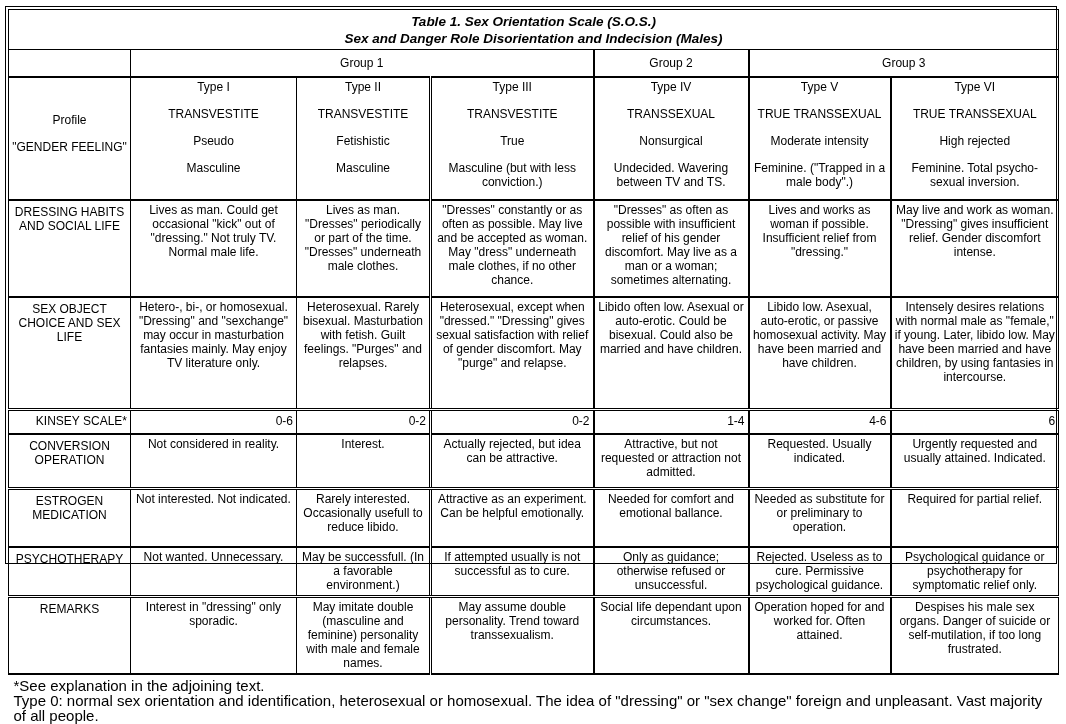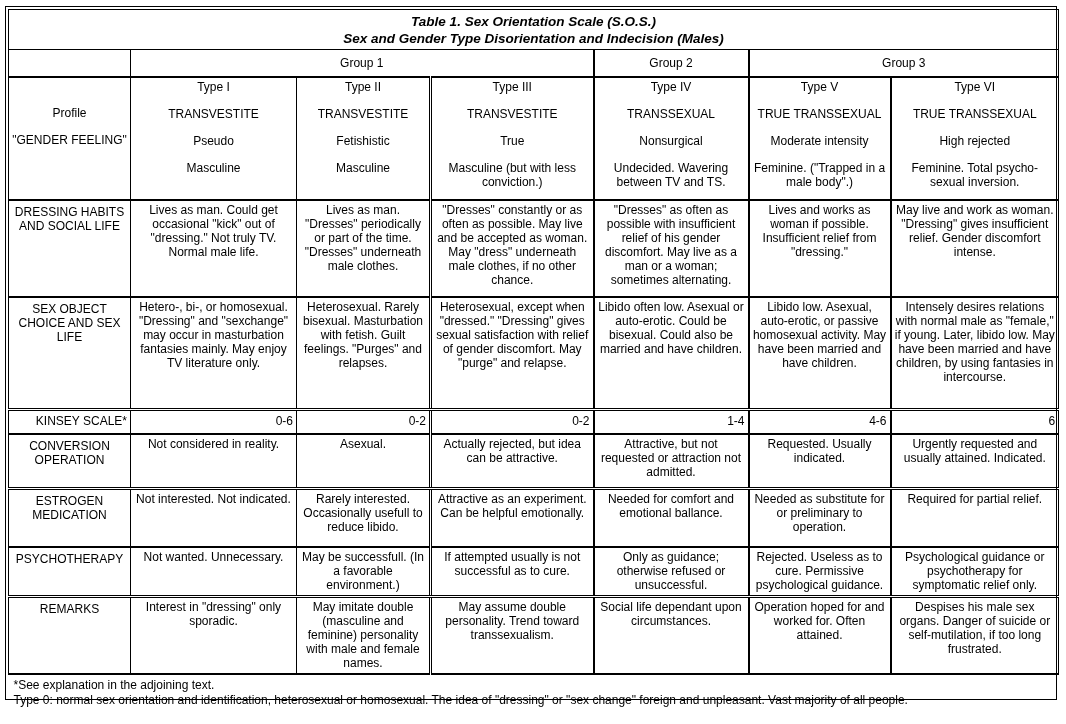--- a/index.html
+++ b/index.html
@@ -1,17 +1,17 @@
 <!DOCTYPE html>
 <html><head>
 <meta charset="utf-8">
 <style>
   html,body{margin:0;padding:0;background:#fff;}
   body{width:1066px;height:724px;font-family:"Liberation Sans","DejaVu Sans",sans-serif;color:#000;}
-  .outer{position:absolute;left:5px;top:6px;width:1052px;height:694px;border:1.5px solid #000;padding:2px;box-sizing:border-box;background:#fff;}
+  .outer{position:absolute;left:5px;top:6px;width:1052px;height:558px;border:1.5px solid #000;padding:2px;box-sizing:border-box;background:#fff;}
   table{border-collapse:collapse;table-layout:fixed;width:100%;height:100%;}
   td,th{border:1px solid #000;vertical-align:top;text-align:center;font-size:12px;line-height:14px;font-weight:normal;padding:2px 3px;box-sizing:border-box;overflow:hidden;}
   
   col.c-label{width:122px;} col.c-t1{width:166px;} col.c-t2{width:134px;}
   col.c-t3{width:163px;} col.c-t4{width:155px;} col.c-t5{width:142px;} col.c-t6{width:168px;}
   
   .v-dbl{border-left:3px double #000;}
   .v2{border-left:2px solid #000;}
   
   tr.r-title{height:40px;} tr.r-group{height:27px;} tr.r-profile{height:123px;}
@@ -25,44 +25,44 @@
   tr.r-sex td{border-bottom:3px double #000;}
   tr.r-kinsey td{border-bottom:2px solid #000;}
   tr.r-conv td{border-bottom:3px double #000;}
   tr.r-estro td{border-bottom:2px solid #000;}
   tr.r-psy td{border-bottom:3px double #000;}
   tr.r-remarks td{border-bottom:2px solid #000;}
   .title-cell{font-weight:bold;font-style:italic;font-size:13.5px;line-height:17px;vertical-align:middle;padding-top:3px;}
   .group-cell{vertical-align:middle;}
   .profile-line{margin-bottom:13px;}
   .label-cell{padding-top:4px;}
-  .profile-label1{margin-top:24px;margin-bottom:13px;}
+  .profile-label1{margin-top:31px;margin-bottom:13px;}
   .kinsey-cell{vertical-align:middle;padding-top:1px;text-align:right;}
-  .foot-cell{text-align:left;vertical-align:top;padding:3px 5px;font-size:12px;line-height:15px;border-left:none;border-right:none;border-bottom:none;}
+  .foot-cell{text-align:left;vertical-align:top;padding:3px 5px;font-size:15px;line-height:15px;border-left:none;border-right:none;border-bottom:none;}
 </style>
 </head>
 <body>
 
 <div class="outer">
 <table>
   <colgroup>
     <col class="c-label">
         <col class="c-t1">
         <col class="c-t2">
         <col class="c-t3">
     <col class="c-t4">
         <col class="c-t5">
         <col class="c-t6">
   </colgroup>
 
   <tbody>
         <tr class="r-title">
     <td colspan="7" class="title-cell">
       <div>Table 1. Sex Orientation Scale (S.O.S.)</div>
-      <div>Sex and Gender Type Disorientation and Indecision (Males)</div>
+      <div>Sex and Danger Role Disorientation and Indecision (Males)</div>
     </td>
   </tr>
 
   <tr class="r-group">
     <td></td>
     <td colspan="3" class="group-cell">Group 1</td>
     <td colspan="1" class="group-cell v2">Group 2</td>
     <td colspan="2" class="group-cell v2">Group 3</td>
   </tr>
 
@@ -135,21 +135,21 @@
     <td class="kinsey-cell">0-2</td>
     <td class="kinsey-cell v-dbl">0-2</td>
     <td class="kinsey-cell v2">1-4</td>
     <td class="kinsey-cell v2">4-6</td>
     <td class="kinsey-cell v2">6</td>
   </tr>
 
   <tr class="r-conv">
     <td class="label-cell">CONVERSION OPERATION</td>
     <td>Not considered in reality.</td>
-    <td>Asexual.</td>
+    <td>Interest.</td>
     <td class="v-dbl">Actually rejected, but idea can be attractive.</td>
     <td class="v2">Attractive, but not requested or attraction not admitted.</td>
     <td class="v2">Requested. Usually indicated.</td>
     <td class="v2">Urgently requested and usually attained. Indicated.</td>
   </tr>
 
   <tr class="r-estro">
     <td class="label-cell">ESTROGEN MEDICATION</td>
     <td>Not interested. Not indicated.</td>
     <td>Rarely interested. Occasionally usefull to reduce libido.</td>

